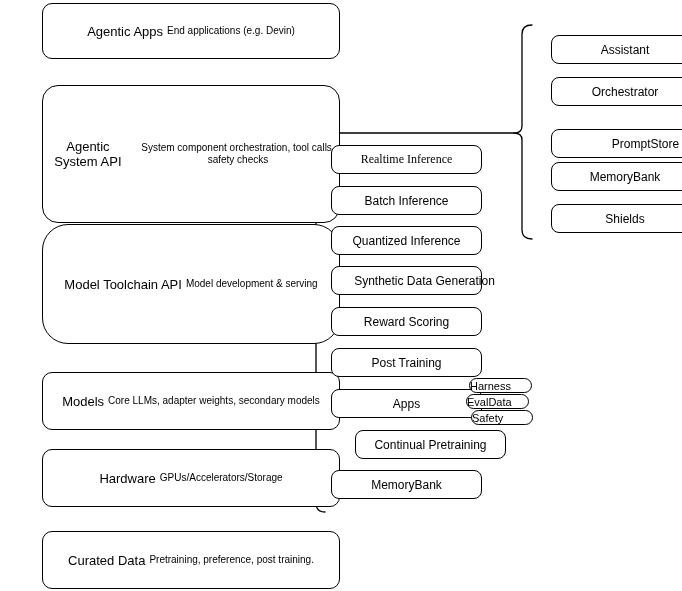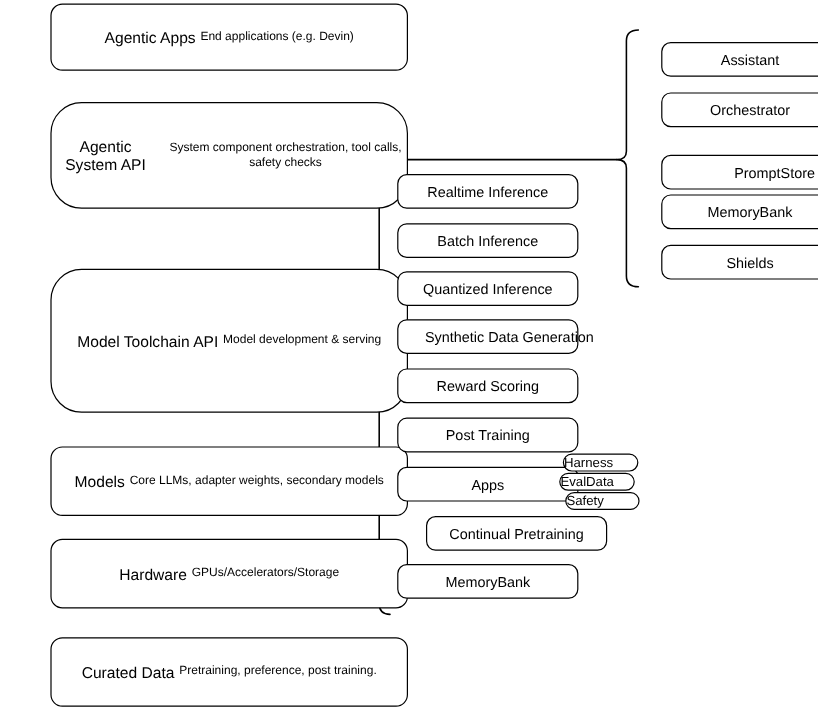--- a/index.html
+++ b/index.html
@@ -76,21 +76,21 @@
     <path d="M 311 133 L 514 133"></path>
     <path d="M 532 25 Q 522 25 522 34 L 522 126 Q 522 133 514 133 Q 522 133 522 140 L 522 230 Q 522 239 532 239"></path>
     <path d="M 324 142 Q 316 142 316 151 L 316 318 Q 316 325 308 325 Q 316 325 316 332 L 316 503 Q 316 512 325 512"></path>
   </svg>
 
   <div class="lbox" style="top:3px;height:56px;border-radius:10px;">
     <div class="title">Agentic Apps</div>
     <div class="subtitle">End applications (e.g. Devin)</div>
   </div>
 
-  <div class="lbox" style="top:85px;height:89px;border-radius:26px;">
+  <div class="lbox" style="top:85px;height:138px;border-radius:16px;">
     <div class="title">Agentic System API</div>
     <div class="subtitle">System component orchestration, tool calls, safety checks</div>
   </div>
 
   <div class="lbox" style="top:224px;height:120px;border-radius:26px;">
     <div class="title">Model Toolchain API</div>
     <div class="subtitle">Model development &amp; serving</div>
   </div>
 
   <div class="lbox" style="top:372px;height:58px;border-radius:10px;">
@@ -101,21 +101,21 @@
   <div class="lbox" style="top:449px;height:58px;border-radius:10px;">
     <div class="title">Hardware</div>
     <div class="subtitle">GPUs/Accelerators/Storage</div>
   </div>
 
   <div class="lbox" style="top:531px;height:58px;border-radius:10px;">
     <div class="title">Curated Data</div>
     <div class="subtitle">Pretraining, preference, post training.</div>
   </div>
 
-  <div class="mbox" style="top:145px;">
+  <div class="mbox" style="top:145px;font-family:Liberation Serif, serif;">
     <span>Realtime Inference</span>
   </div>
   <div class="mbox" style="top:186px;">
     <span>Batch Inference</span>
   </div>
   <div class="mbox" style="top:226px;">
     <span>Quantized Inference</span>
   </div>
   <div class="mbox" style="top:266px;padding-left:36px;">
     <span>Synthetic Data Generation</span>

